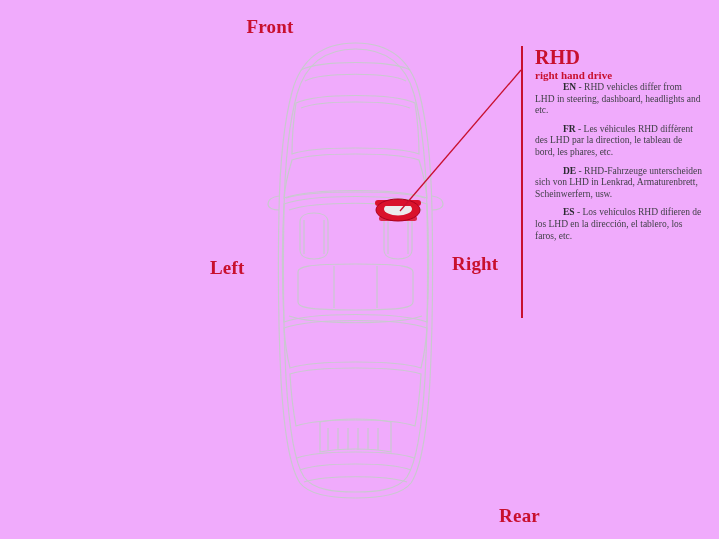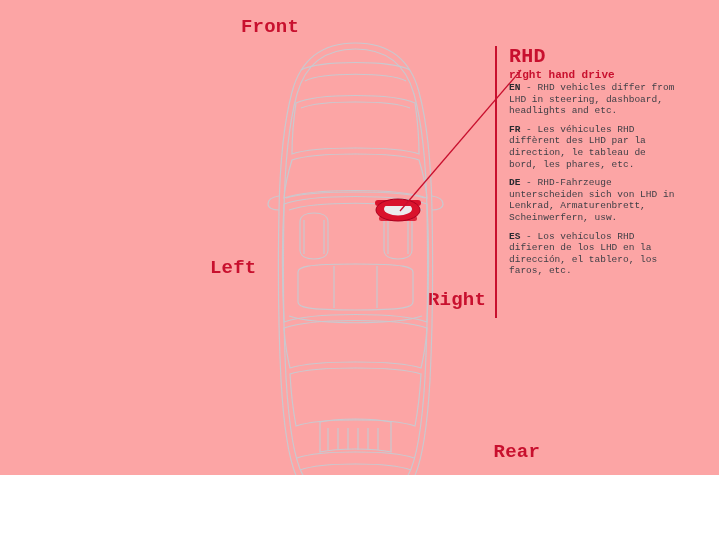--- a/index.html
+++ b/index.html
@@ -3,59 +3,59 @@
 <meta charset="utf-8">
 <style>
   html, body {
     margin: 0;
     padding: 0;
     background: #ffffff;
   }
   #page {
     position: relative;
     width: 719px;
-    height: 475px;
-    background: #fca5a5;
-    font-family: Liberation Mono, monospace;
+    height: 539px;
+    background: #f0abfc;
+    font-family: Liberation Serif, serif;
     overflow: hidden;
   }
 
   .dir-label {
     position: absolute;
     color: #c8102e;
     font-weight: bold;
     letter-spacing: 0.2px;
     font-size: 19px;
     white-space: nowrap;
   }
   #label-front { top: 16px; left: 0; width: 540px; text-align: center; }
   #label-rear  { bottom: 12px; left: 0; width: 540px; text-align: right; }
   #label-left  { top: 257px; left: 210px; }
-  #label-right { top: 253px; left: 428px; margin-top: 36px; }
+  #label-right { top: 253px; left: 452px; }
 
   #car-wrap {
     position: absolute;
     top: 40px;
     left: 248px;
     width: 215px;
     height: 460px;
   }
   #car-wrap svg { display: block; }
 
   #leader {
     position: absolute;
     top: 0; left: 0;
     width: 719px; height: 539px;
     pointer-events: none;
   }
 
   #panel {
     position: absolute;
     top: 46px;
-    left: 495px;
+    left: 521px;
     width: 182px;
     border-left: 2px solid #c8102e;
     padding-left: 12px;
     box-sizing: border-box;
     height: 272px;
   }
   #panel .title {
     color: #c8102e;
     font-weight: bold;
     font-size: 20px;
@@ -71,20 +71,21 @@
   }
   #panel .entry {
     font-size: 9.5px;
     line-height: 11.6px;
     color: #3f3f46;
     margin-bottom: 7px;
   }
   #panel .entry .lang {
     font-weight: bold;
     color: #2a2a30;
+    margin-left: 28px;
   }
 </style>
 </head>
 <body>
 
 <div id="page">
 
   <div class="dir-label" id="label-front">Front</div>
   <div class="dir-label" id="label-rear">Rear</div>
   <div class="dir-label" id="label-left">Left</div>

